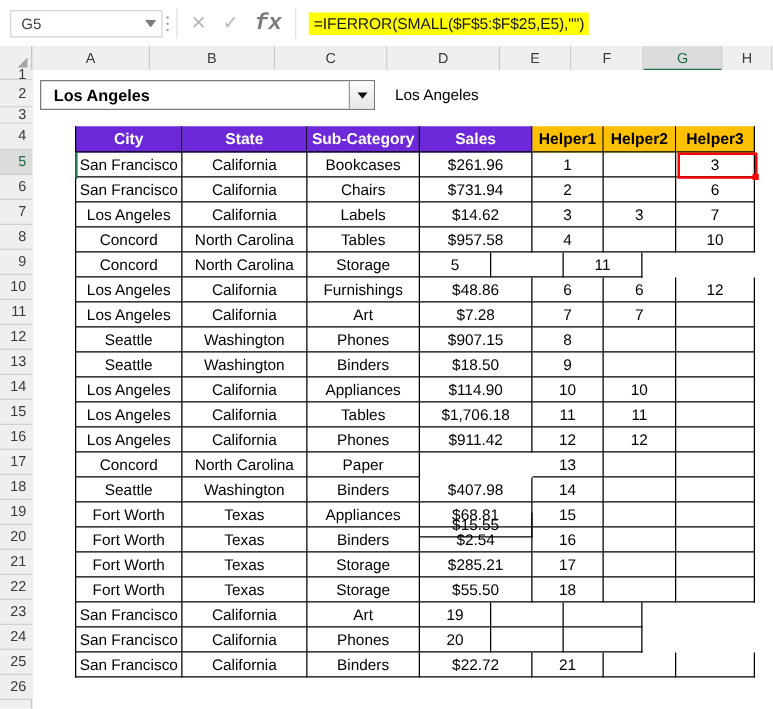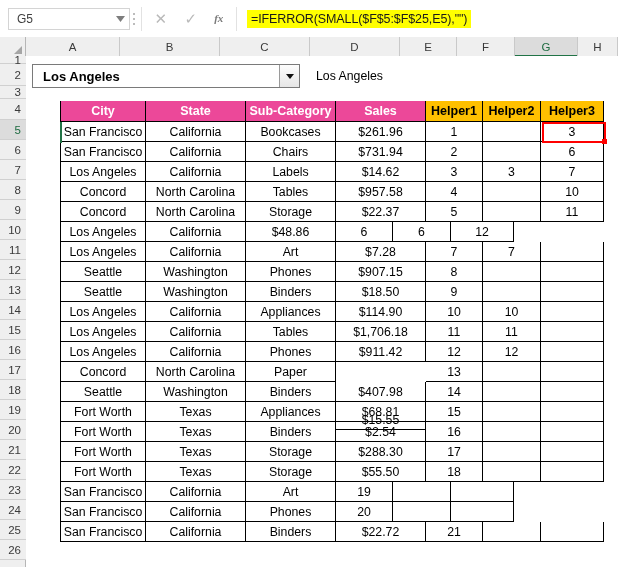--- a/index.html
+++ b/index.html
@@ -41,21 +41,21 @@
   .fb-dots i { display:block; width:2px; height:2px; background:#a6a6a6; border-radius:50%; }
 
   .fb-icons {
     width: 96px; height: 24px;
     display:flex; align-items:center; justify-content: space-around;
     border-left: 1px solid #e2e2e2;
     border-right: 1px solid #e2e2e2;
     padding: 0 4px;
   }
   .fb-icons span { color:#b9b9b9; font-size:15px; line-height:1; }
-  .fb-icons .fx { color:#7a7a7a; font-style: italic; font-family:Liberation Serif, serif; font-weight:700; font-size:11px; }
+  .fb-icons .fx { color:#7a7a7a; font-style: italic; font-family:Liberation Mono, monospace; font-weight:700; font-size:18px; }
 
   .fb-input {
     flex: 1; height: 21px;
     margin-left: 10px; margin-right: 8px;
     display:flex; align-items:center;
   }
   .fb-formula {
     background: #ffff00;
     color: #1a1a1a;
     font-size: 12.5px;
@@ -125,21 +125,21 @@
     padding: 0 3px;
     overflow:hidden; white-space:nowrap;
   }
   .c-center { justify-content:center; }
 
   
   .tbl .cell { border-right:1px solid #000; border-bottom:1px solid #000; }
   .tbl .cell.first { border-left:1px solid #000; }
 
   .hdr-green {
-    background:#ec4899; color:#fff; font-weight:bold; font-size:12.5px;
+    background:#6d28d9; color:#fff; font-weight:bold; font-size:12.5px;
     justify-content:center;
   }
   .hdr-orange {
     background:#ffc000; color:#000; font-weight:bold; font-size:12.5px;
     justify-content:center;
   }
 
   .selbox {
     position:absolute;
     border:2px solid #ff0000;
@@ -315,28 +315,28 @@
             <div class="cell c-center" style="width: 90px;">Tables</div>
             <div class="cell c-center" style="width: 90px;">$957.58</div>
             <div class="cell c-center" style="width: 57px;">4</div>
             <div class="cell c-center" style="width: 58px;"></div>
             <div class="cell c-center" style="width: 63px;">10</div>
           </div>
           <div class="srow" style="height: 20px;">
             <div class="cell c-center first" style="width: 86px;">Concord</div>
             <div class="cell c-center" style="width: 100px;">North Carolina</div>
             <div class="cell c-center" style="width: 90px;">Storage</div>
-            <div class="cell c-center" style="width: 90px;">$22.37</div>
             <div class="cell c-center" style="width: 57px;">5</div>
             <div class="cell c-center" style="width: 58px;"></div>
             <div class="cell c-center" style="width: 63px;">11</div>
           </div>
           <div class="srow" style="height: 20px;">
             <div class="cell c-center first" style="width: 86px;">Los Angeles</div>
             <div class="cell c-center" style="width: 100px;">California</div>
+            <div class="cell c-center" style="width: 90px;">Furnishings</div>
             <div class="cell c-center" style="width: 90px;">$48.86</div>
             <div class="cell c-center" style="width: 57px;">6</div>
             <div class="cell c-center" style="width: 58px;">6</div>
             <div class="cell c-center" style="width: 63px;">12</div>
           </div>
           <div class="srow" style="height: 20px;">
             <div class="cell c-center first" style="width: 86px;">Los Angeles</div>
             <div class="cell c-center" style="width: 100px;">California</div>
             <div class="cell c-center" style="width: 90px;">Art</div>
             <div class="cell c-center" style="width: 90px;">$7.28</div>
@@ -422,21 +422,21 @@
             <div class="cell c-center" style="width: 90px;">Binders</div>
             <div class="cell c-center" style="width: 90px;">$2.54</div>
             <div class="cell c-center" style="width: 57px;">16</div>
             <div class="cell c-center" style="width: 58px;"></div>
             <div class="cell c-center" style="width: 63px;"></div>
           </div>
           <div class="srow" style="height: 20px;">
             <div class="cell c-center first" style="width: 86px;">Fort Worth</div>
             <div class="cell c-center" style="width: 100px;">Texas</div>
             <div class="cell c-center" style="width: 90px;">Storage</div>
-            <div class="cell c-center" style="width: 90px;">$288.30</div>
+            <div class="cell c-center" style="width: 90px;">$285.21</div>
             <div class="cell c-center" style="width: 57px;">17</div>
             <div class="cell c-center" style="width: 58px;"></div>
             <div class="cell c-center" style="width: 63px;"></div>
           </div>
           <div class="srow" style="height: 20px;">
             <div class="cell c-center first" style="width: 86px;">Fort Worth</div>
             <div class="cell c-center" style="width: 100px;">Texas</div>
             <div class="cell c-center" style="width: 90px;">Storage</div>
             <div class="cell c-center" style="width: 90px;">$55.50</div>
             <div class="cell c-center" style="width: 57px;">18</div>

